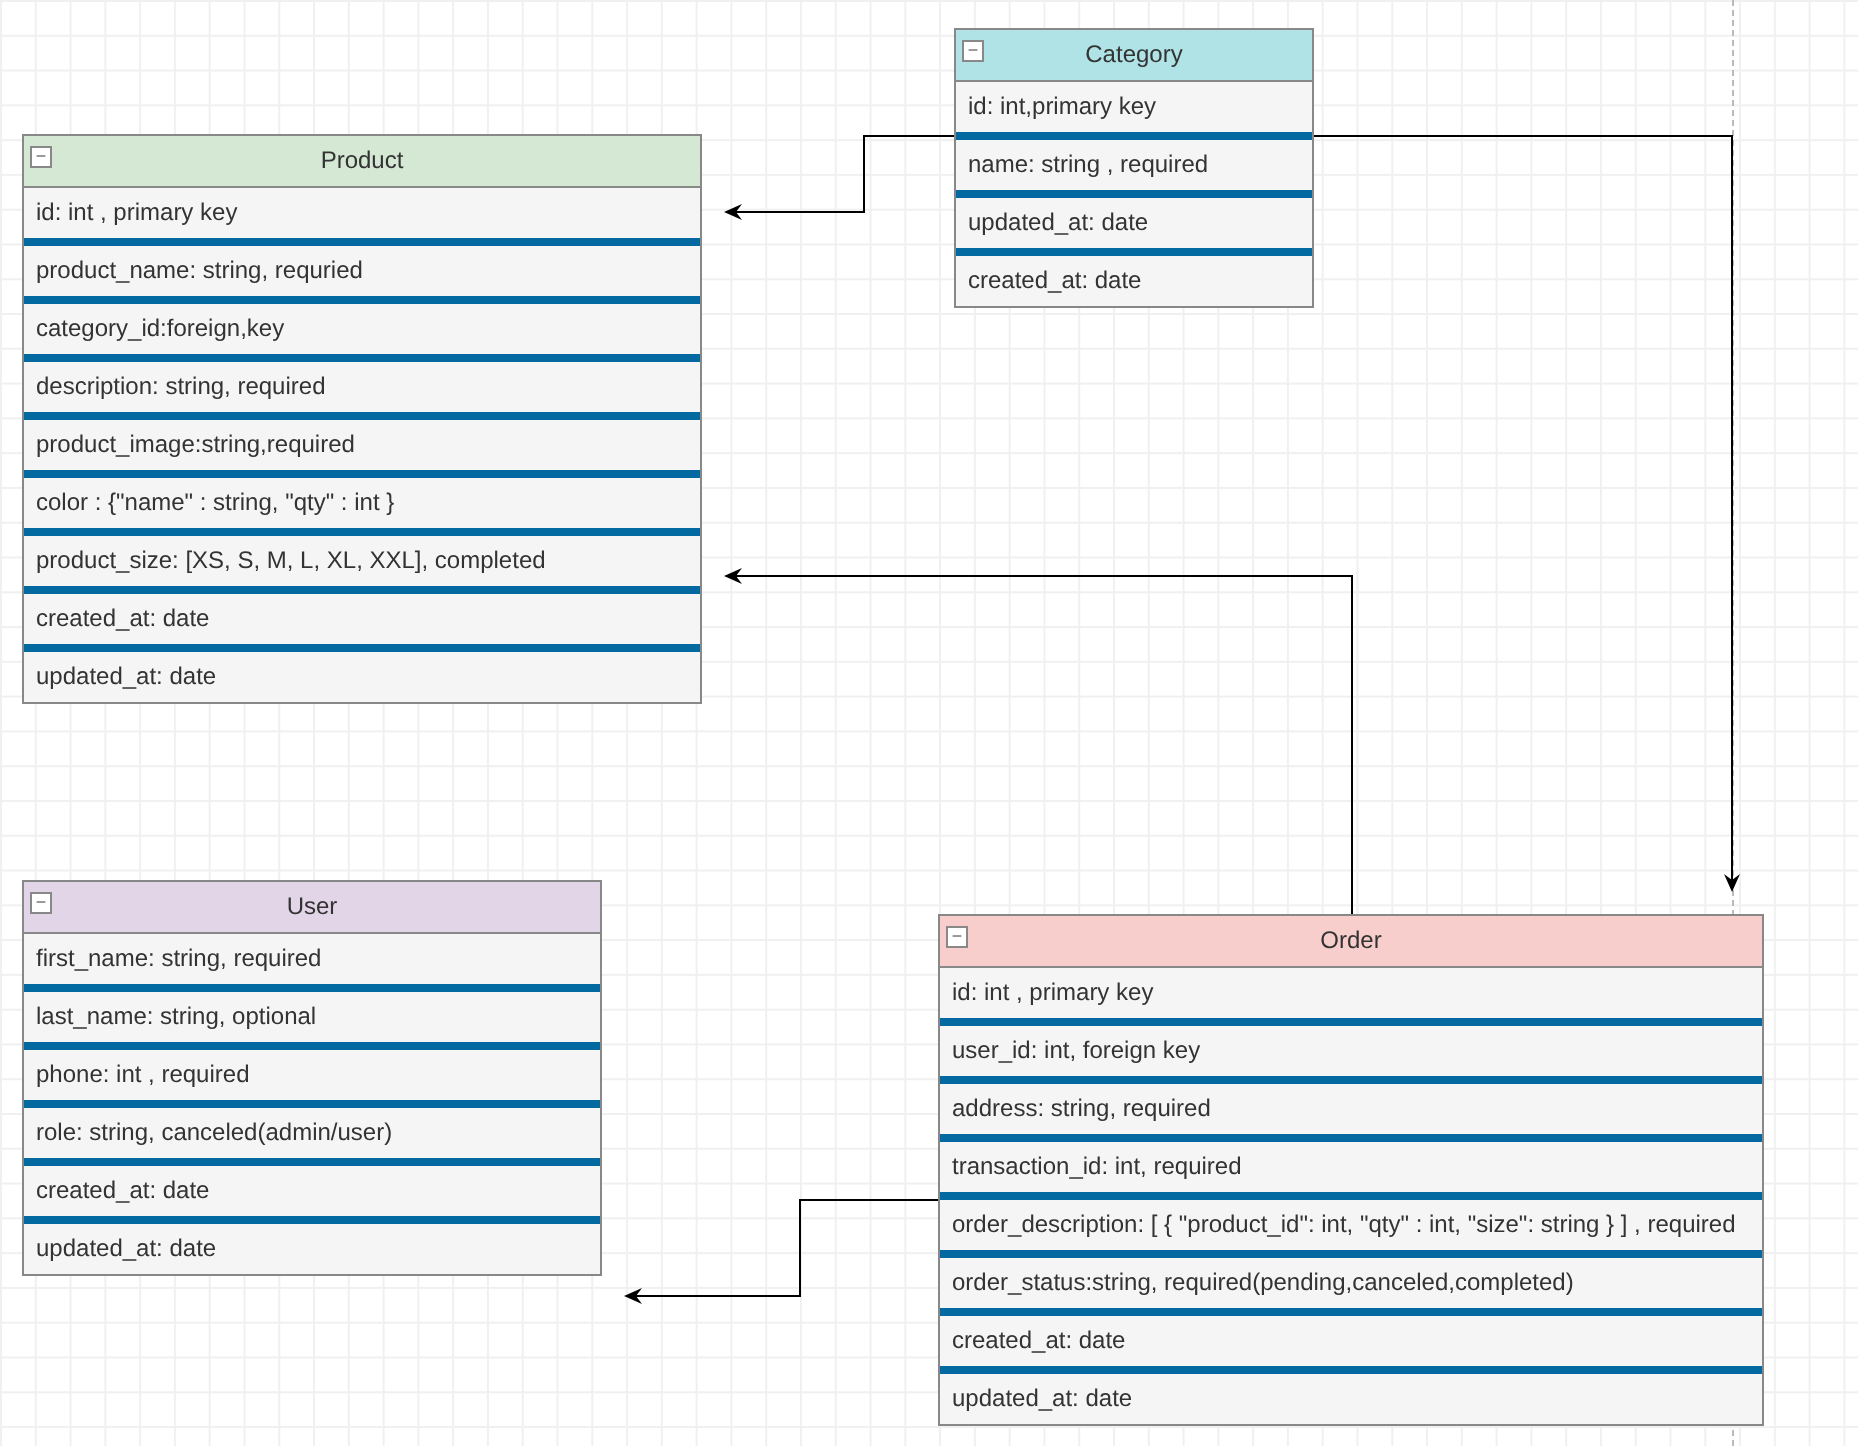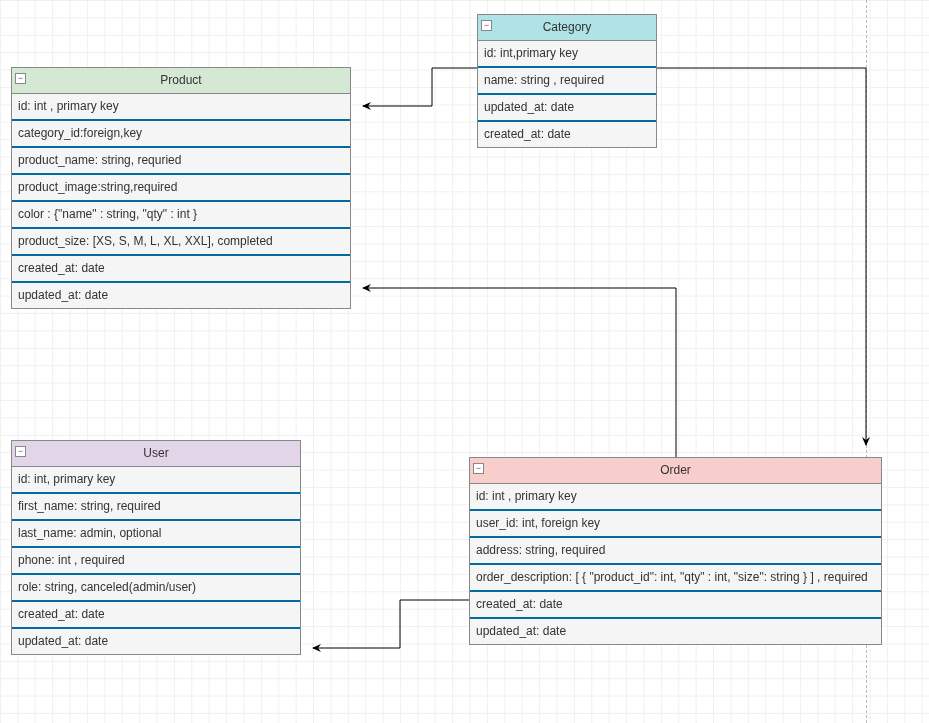--- a/index.html
+++ b/index.html
@@ -60,21 +60,21 @@
     box-sizing: border-box;
     font-size: 9px;
     line-height: 8px;
     text-align: center;
     color: #666;
     cursor: pointer;
   }
   .entity-row {
     height: 25px;
     line-height: 25px;
-    border-bottom: 2px solid #0369a1;
+    border-bottom: 4px solid #0369a1;
     padding: 0 4px 0 6px;
     font-size: 12px;
     white-space: nowrap;
     overflow: hidden;
   }
   .entity-row:last-child { border-bottom: none; }
   .hdr-green  { background: #d5e8d4; }
   .hdr-teal   { background: #b0e3e6; }
   .hdr-purple { background: #e1d5e7; }
   .hdr-pink   { background: #f8cecc; }
@@ -102,47 +102,49 @@
       <path d="M 676 457 L 676 288 L 363 288" fill="none" stroke="#000" stroke-width="1" marker-end="url(#arrowhead)"></path>
       <path d="M 469 600 L 400 600 L 400 648 L 313 648" fill="none" stroke="#000" stroke-width="1" marker-end="url(#arrowhead)"></path>
       <path d="M 657 68 L 866 68 L 866 445" fill="none" stroke="#000" stroke-width="1" marker-end="url(#arrowhead)"></path>
     </g>
 </svg>
 
 <div class="canvas" id="canvas">
     <div class="entity" style="left: 11px; top: 67px; width: 340px;">
       <div class="entity-header hdr-green"><div class="collapse-box">−</div><span>Product</span></div>
       <div class="entity-row">id: int , primary key</div>
+      <div class="entity-row">product_name: string, requried</div>
       <div class="entity-row">category_id:foreign,key</div>
-      <div class="entity-row">product_name: string, requried</div>
+      <div class="entity-row">description: string, required</div>
       <div class="entity-row">product_image:string,required</div>
       <div class="entity-row">color : {"name" : string, "qty" : int }</div>
       <div class="entity-row">product_size: [XS, S, M, L, XL, XXL], completed</div>
       <div class="entity-row">created_at: date</div>
       <div class="entity-row">updated_at: date</div>
     </div>
     <div class="entity" style="left: 477px; top: 14px; width: 180px;">
       <div class="entity-header hdr-teal"><div class="collapse-box">−</div><span>Category</span></div>
       <div class="entity-row">id: int,primary key</div>
       <div class="entity-row">name: string , required</div>
       <div class="entity-row">updated_at: date</div>
       <div class="entity-row">created_at: date</div>
     </div>
     <div class="entity" style="left: 11px; top: 440px; width: 290px;">
       <div class="entity-header hdr-purple"><div class="collapse-box">−</div><span>User</span></div>
-      <div class="entity-row">id: int, primary key</div>
       <div class="entity-row">first_name: string, required</div>
-      <div class="entity-row">last_name: admin, optional</div>
+      <div class="entity-row">last_name: string, optional</div>
       <div class="entity-row">phone: int , required</div>
       <div class="entity-row">role: string, canceled(admin/user)</div>
       <div class="entity-row">created_at: date</div>
       <div class="entity-row">updated_at: date</div>
     </div>
     <div class="entity" style="left: 469px; top: 457px; width: 413px;">
       <div class="entity-header hdr-pink"><div class="collapse-box">−</div><span>Order</span></div>
       <div class="entity-row">id: int , primary key</div>
       <div class="entity-row">user_id: int, foreign key</div>
       <div class="entity-row">address: string, required</div>
+      <div class="entity-row">transaction_id: int, required</div>
       <div class="entity-row">order_description: [ { "product_id": int, "qty" : int, "size": string } ] , required</div>
+      <div class="entity-row">order_status:string, required(pending,canceled,completed)</div>
       <div class="entity-row">created_at: date</div>
       <div class="entity-row">updated_at: date</div>
     </div>
   </div>
 
 </body></html>

